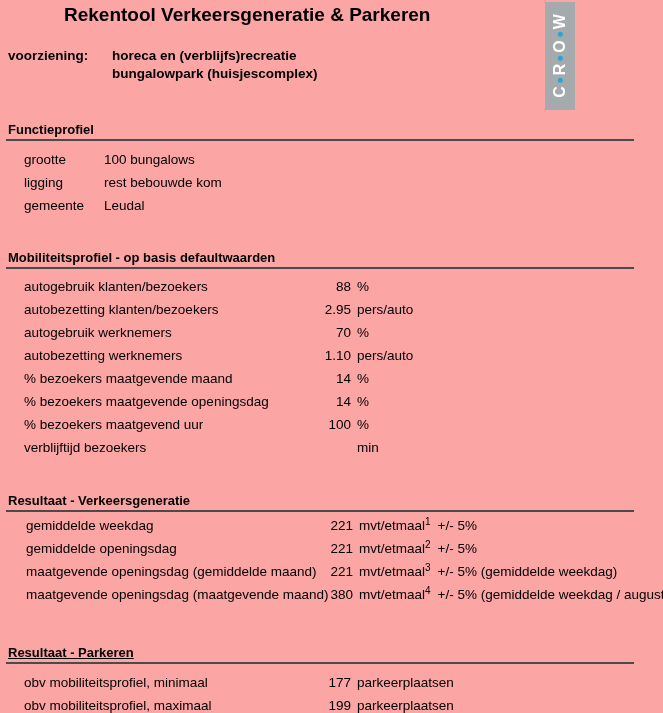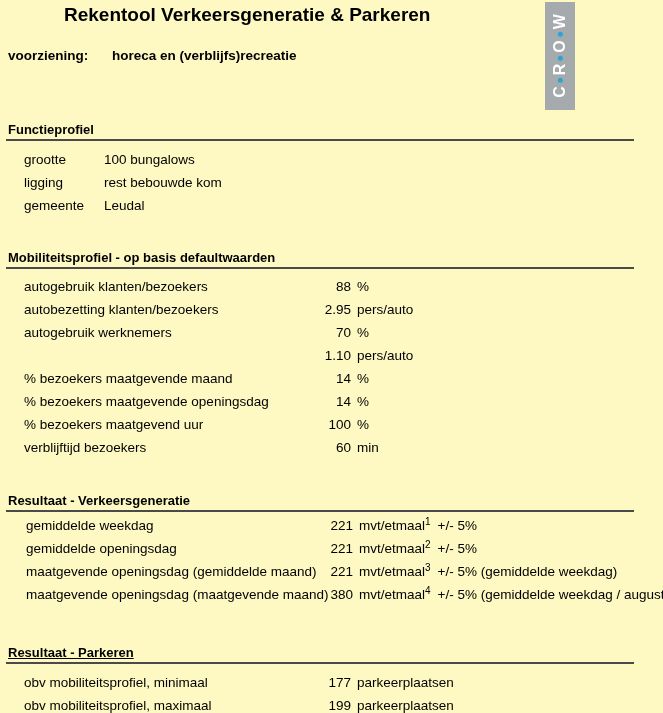--- a/index.html
+++ b/index.html
@@ -1,17 +1,17 @@
 <!DOCTYPE html>
 <html><head>
 <meta charset="utf-8">
 <style>
   html,body { margin:0; padding:0; background:#ffffff; }
   .page {
-    position:relative; width:663px; height:713px; background:#fef9c3;
+    position:relative; width:663px; height:713px; background:#fca5a5;
     font-family:"Liberation Sans", sans-serif; color:#000000; overflow:hidden;
   }
   
   .title {
     position:absolute; left:64px; top:4px;
     font-size:19px; font-weight:bold; white-space:nowrap;
   }
   .voorz { position:absolute; left:8px; top:47px; font-size:13.5px; font-weight:bold; }
   .voorz-label { position:absolute; left:0; top:1px; white-space:nowrap; }
   .voorz-lines { position:absolute; left:104px; top:0; width:420px; }
@@ -50,20 +50,21 @@
 <body>
 
 <div class="page">
 
   <div class="title">Rekentool Verkeersgeneratie &amp; Parkeren</div>
 
   <div class="voorz">
     <span class="voorz-label">voorziening:</span>
     <div class="voorz-lines">
       <div class="voorz-line">horeca en (verblijfs)recreatie</div>
+      <div class="voorz-line">bungalowpark (huisjescomplex)</div>
     </div>
   </div>
 
   <div class="logo">
     <div class="logo-inner">
       <span class="logo-letter">C</span>
       <span class="logo-dot"></span>
       <span class="logo-letter">R</span>
       <span class="logo-dot"></span>
       <span class="logo-letter">O</span>
@@ -103,41 +104,41 @@
       <span class="row-label">autobezetting klanten/bezoekers</span>
       <span class="num-col">2.95</span>
       <span class="unit-col">pers/auto</span>
     </div>
     <div class="row">
       <span class="row-label">autogebruik werknemers</span>
       <span class="num-col">70</span>
       <span class="unit-col">%</span>
     </div>
     <div class="row">
+      <span class="row-label">autobezetting werknemers</span>
       <span class="num-col">1.10</span>
       <span class="unit-col">pers/auto</span>
     </div>
     <div class="row">
       <span class="row-label">% bezoekers maatgevende maand</span>
       <span class="num-col">14</span>
       <span class="unit-col">%</span>
     </div>
     <div class="row">
       <span class="row-label">% bezoekers maatgevende openingsdag</span>
       <span class="num-col">14</span>
       <span class="unit-col">%</span>
     </div>
     <div class="row">
       <span class="row-label">% bezoekers maatgevend uur</span>
       <span class="num-col">100</span>
       <span class="unit-col">%</span>
     </div>
     <div class="row">
       <span class="row-label">verblijftijd bezoekers</span>
-      <span class="num-col">60</span>
       <span class="unit-col">min</span>
     </div>
   </div>
 
   <div class="section" style="top:493px;">
     <div class="sec-head">Resultaat - Verkeersgeneratie</div>
   </div>
   <div class="rows" style="top:514px; left:8px;">
     <div class="row">
       <span class="row-label">gemiddelde weekdag</span>

